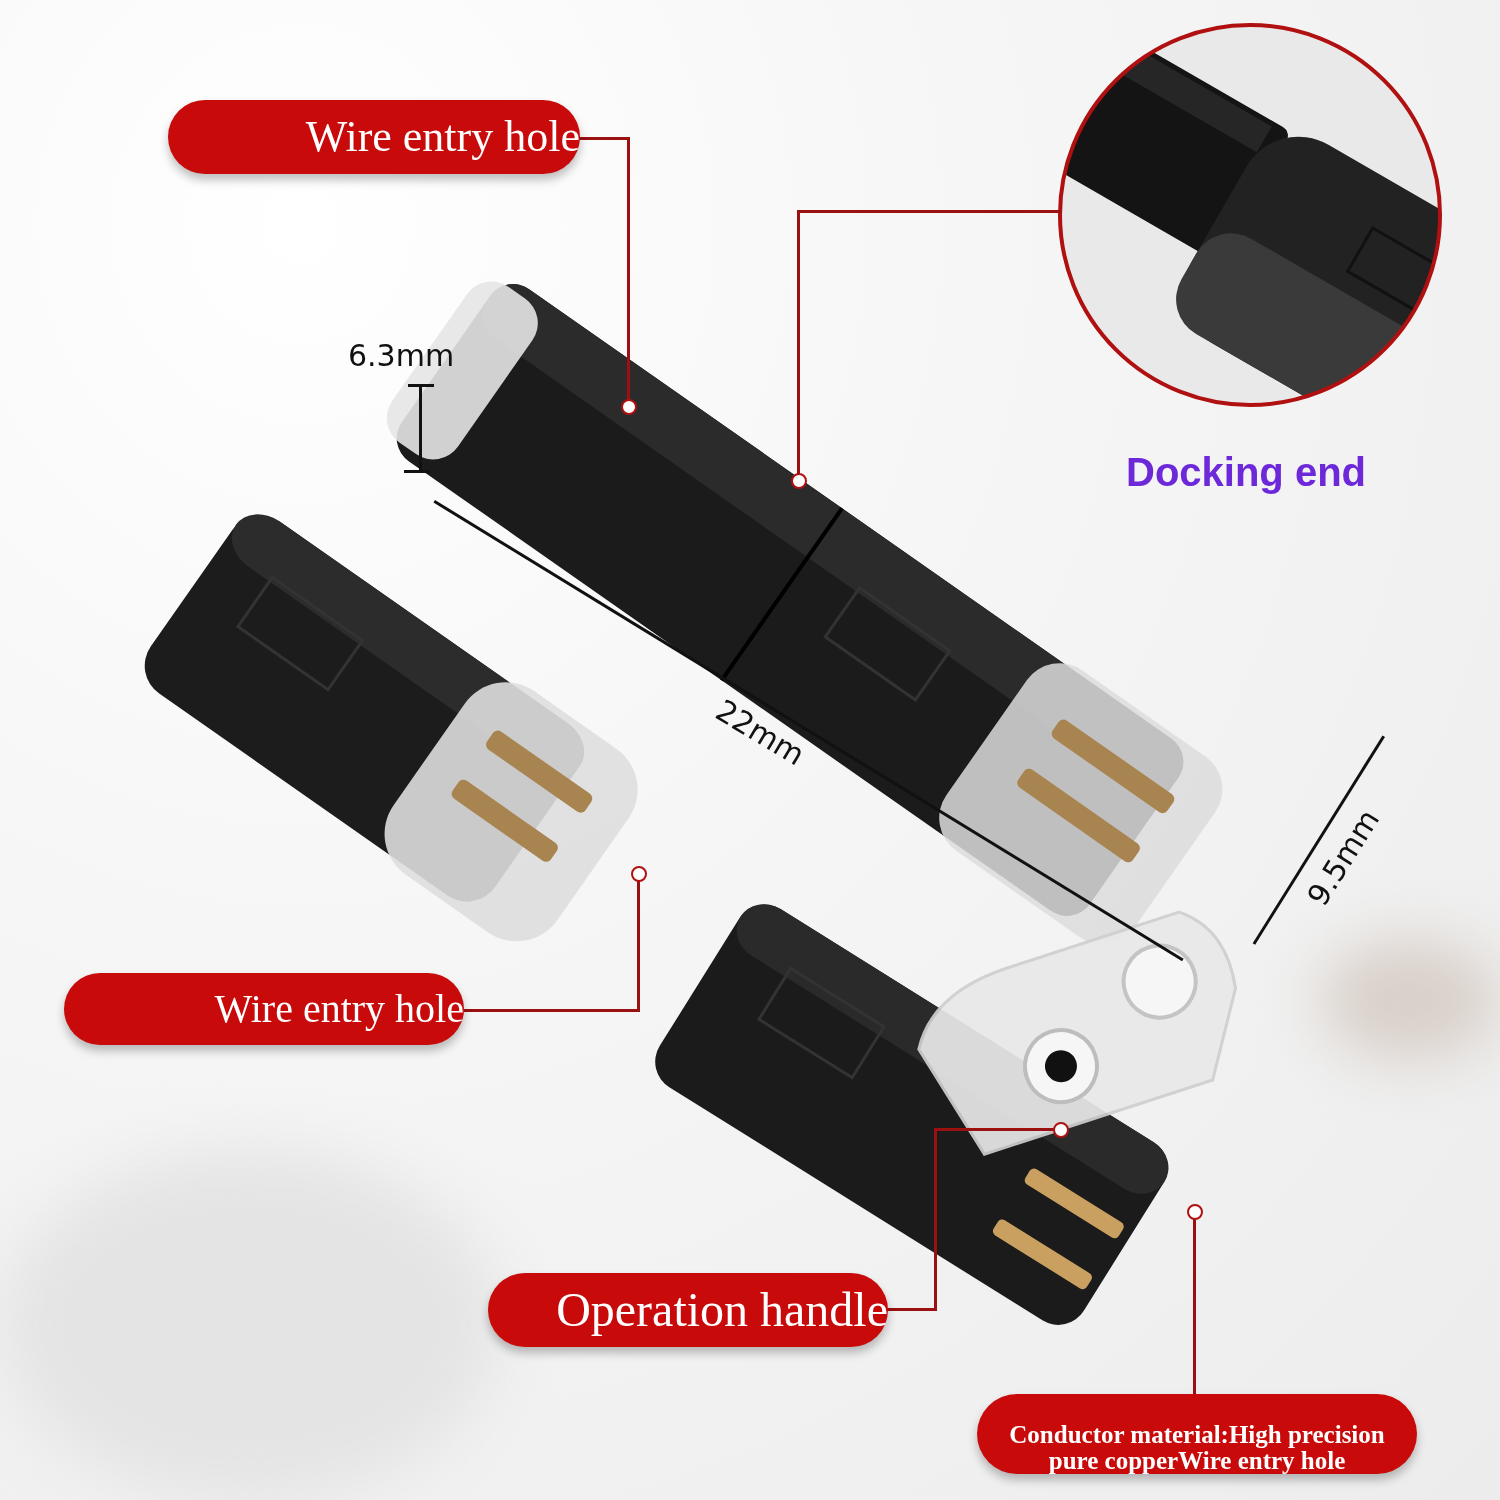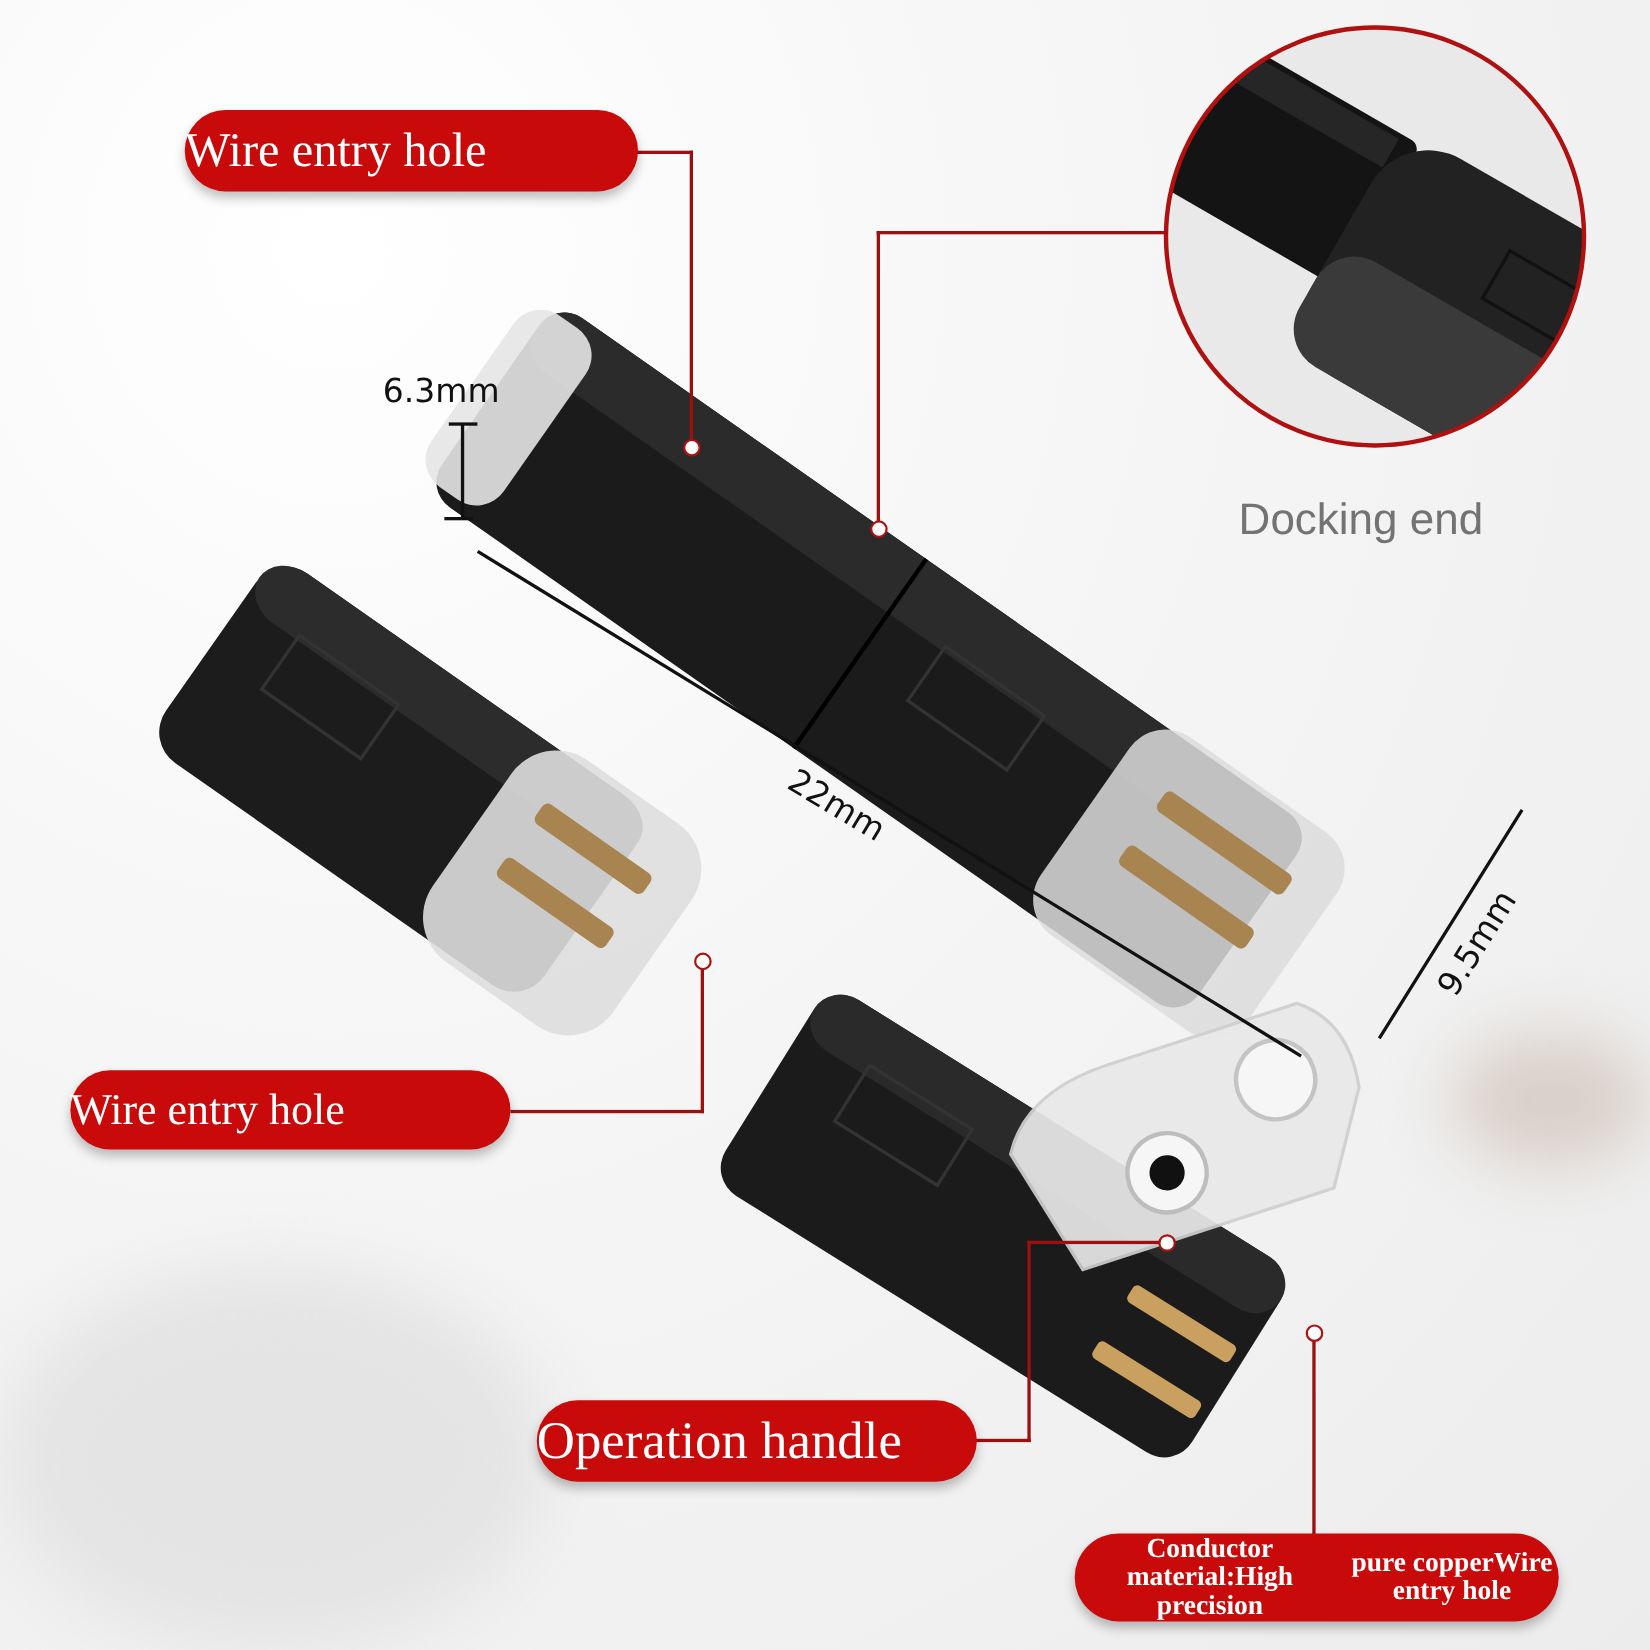--- a/index.html
+++ b/index.html
@@ -1,20 +1,20 @@
 <!DOCTYPE html>
 <html><head>
 <meta charset="utf-8">
 <style>
   html,body{margin:0;padding:0;}
   body{width:1500px;height:1500px;overflow:hidden;background:#f4f4f4;position:relative;font-family:"Liberation Serif",serif;}
   .bg{position:absolute;inset:0;background:
       radial-gradient(ellipse at 20% 15%, #ffffff 0%, #f6f6f6 40%, #ececec 100%);}
   .blob{position:absolute;border-radius:50%;filter:blur(30px);}
-  .pill{position:absolute;background:#c80a0a;color:#fff;border-radius:40px;display:flex;align-items:center;justify-content:flex-start;
+  .pill{position:absolute;background:#c80a0a;color:#fff;border-radius:40px;display:flex;align-items:center;justify-content:flex-end;
         font-family:"Liberation Serif",serif;box-shadow:0 6px 10px rgba(0,0,0,0.25);text-align:center;line-height:1.05;}
   .line{position:absolute;background:#9b1010;}
   .dot{position:absolute;width:12px;height:12px;border-radius:50%;background:#fff;border:2px solid #b01010;}
   .dim-text{position:absolute;font-family:"DejaVu Sans",sans-serif;color:#111;font-size:30px;}
   .dim-line{position:absolute;background:#111;}
   svg{position:absolute;left:0;top:0;}
 </style>
 </head>
 <body>
 
@@ -100,26 +100,26 @@
 
 <div class="pill" style="left:168px;top:100px;width:412px;height:74px;font-size:44px;">
   <span>Wire entry hole</span>
 </div>
 <div class="pill" style="left:64px;top:973px;width:400px;height:72px;font-size:40px;">
   <span>Wire entry hole</span>
 </div>
 <div class="pill" style="left:488px;top:1273px;width:400px;height:74px;font-size:48px;">
   <span>Operation handle</span>
 </div>
-<div class="pill" style="left:977px;top:1394px;width:440px;height:80px;font-size:25px;flex-direction:row;font-weight:bold;">
+<div class="pill" style="left:977px;top:1394px;width:440px;height:80px;font-size:25px;flex-direction:column;font-weight:bold;">
   <span>Conductor material:High precision</span>
   <span>pure copperWire entry hole</span>
 </div>
 
-<div style="position:absolute;left:1126px;top:450px;font-family:'Liberation Sans',sans-serif;font-weight:normal;font-size:40px;color:#737373;">Docking end</div>
+<div style="position:absolute;left:1126px;top:450px;font-family:'Liberation Sans',sans-serif;font-weight:bold;font-size:40px;color:#6d28d9;">Docking end</div>
 
 <div class="dim-text" style="left:348px;top:338px;text-align:right;">6.3mm</div>
 <div class="dim-line" style="left:419px;top:386px;width:3px;height:86px;"></div>
 <div class="dim-line" style="left:408px;top:384px;width:26px;height:3px;"></div>
 <div class="dim-line" style="left:404px;top:470px;width:26px;height:3px;"></div>
 
 <div style="position:absolute;left:435px;top:500px;width:878px;height:3px;background:#111;transform-origin:0 0;transform:rotate(31.5deg);"></div>
 <div class="dim-text" style="left:712px;top:715px;transform:rotate(31deg);">22mm</div>
 
 <div style="position:absolute;left:1385px;top:737px;width:245px;height:3px;background:#111;transform-origin:0 0;transform:rotate(122deg);"></div>

